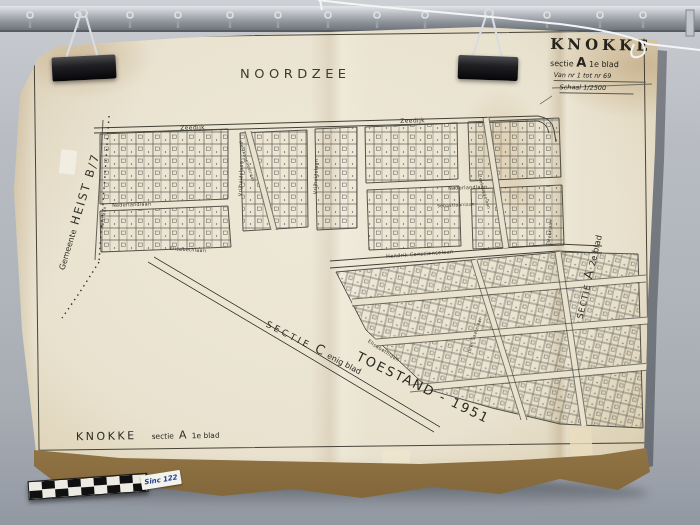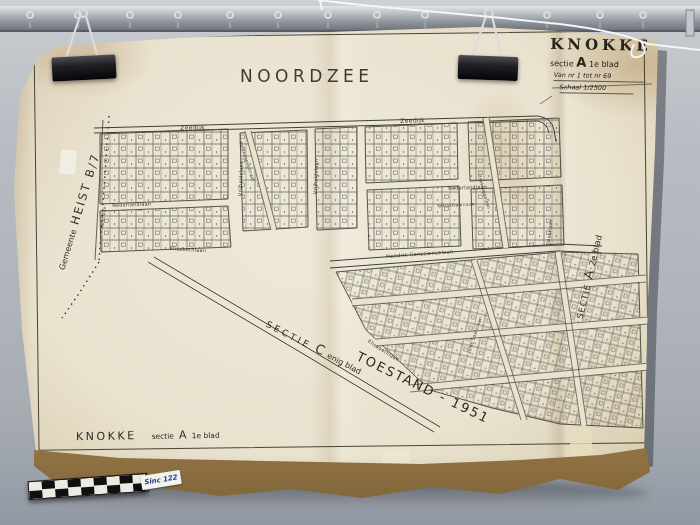--- a/index.html
+++ b/index.html
@@ -52,21 +52,21 @@
     background:linear-gradient(180deg,rgba(208,176,126,.0) 0%,#d2b07e 16%,#c6a26a 45%,#a6864f 72%,#7a6037 100%);}
   
   #scalebar{position:absolute;left:28px;top:477px;width:118px;height:17px;z-index:8;
     transform:rotate(-4deg);border:1px solid #1c1c1c;
     background:conic-gradient(#101010 25%,#eceae2 0 50%,#101010 0 75%,#eceae2 0);
     background-size:26px 17px;box-shadow:0 3px 4px rgba(0,0,0,.45);}
   #scaletag{position:absolute;left:141px;top:473px;width:40px;height:14px;z-index:9;
     background:#f3f3ee;transform:rotate(-9deg);border-radius:1px;
     box-shadow:0 1px 2px rgba(0,0,0,.4);display:flex;align-items:center;justify-content:center;}
   #scaletag span{font-size:7px;font-weight:bold;font-style:italic;color:#27408f;}
-  #sea-label{position:absolute;left:240px;top:66px;font-size:17px;letter-spacing:4.5px;color:#3c3b33;}
+  #sea-label{position:absolute;left:240px;top:66px;font-size:13px;letter-spacing:4.5px;color:#3c3b33;}
   #title-block{position:absolute;left:550px;top:36px;width:118px;transform:rotate(1deg);color:#24231c;}
   #tb-title{font-family:"DejaVu Serif",serif;font-size:15px;font-weight:bold;letter-spacing:4px;}
   #tb-sub{margin-top:1px;font-size:8px;}
   #tb-sub .big{font-size:13px;font-weight:bold;}
   #tb-range{margin-top:2px;margin-left:4px;font-size:6.5px;font-style:italic;border-bottom:.8px solid #5a594d;width:92px;padding-bottom:1px;}
   #tb-scale{margin-top:2px;margin-left:10px;font-size:6.5px;font-style:italic;border-bottom:.8px solid #5a594d;width:74px;padding-bottom:1px;}
   #muni-label{position:absolute;left:50px;top:266px;width:172px;transform:rotate(-73deg);transform-origin:0 0;color:#34332b;white-space:nowrap;}
   #muni-label .pre{font-size:8px;}
   #muni-label .name{font-size:11.5px;letter-spacing:2px;}
   #sectc-label{position:absolute;left:262px;top:336px;transform:rotate(27deg);color:#2e2d25;white-space:nowrap;}

